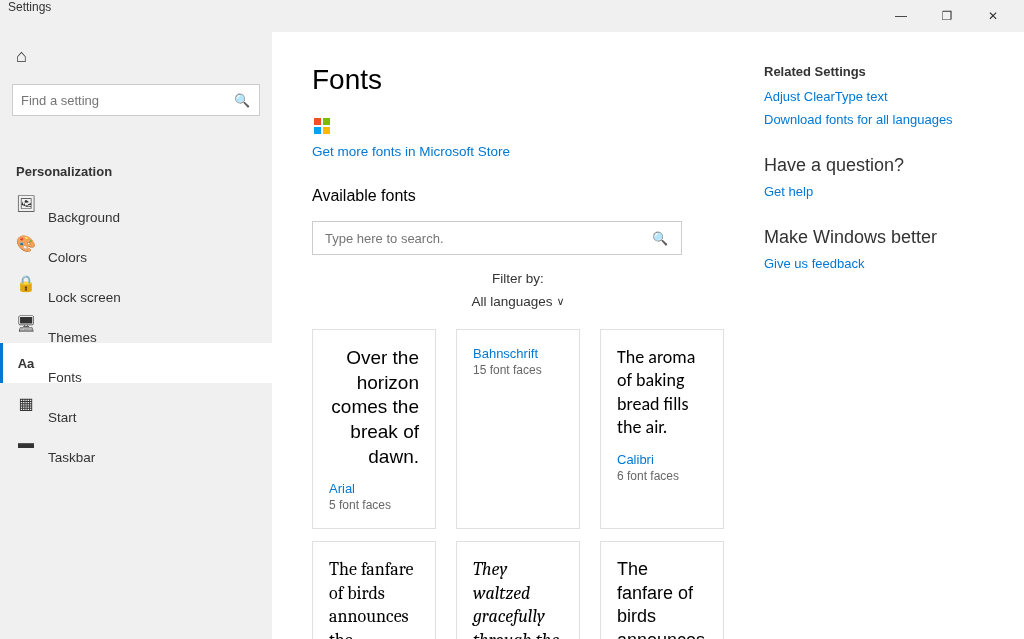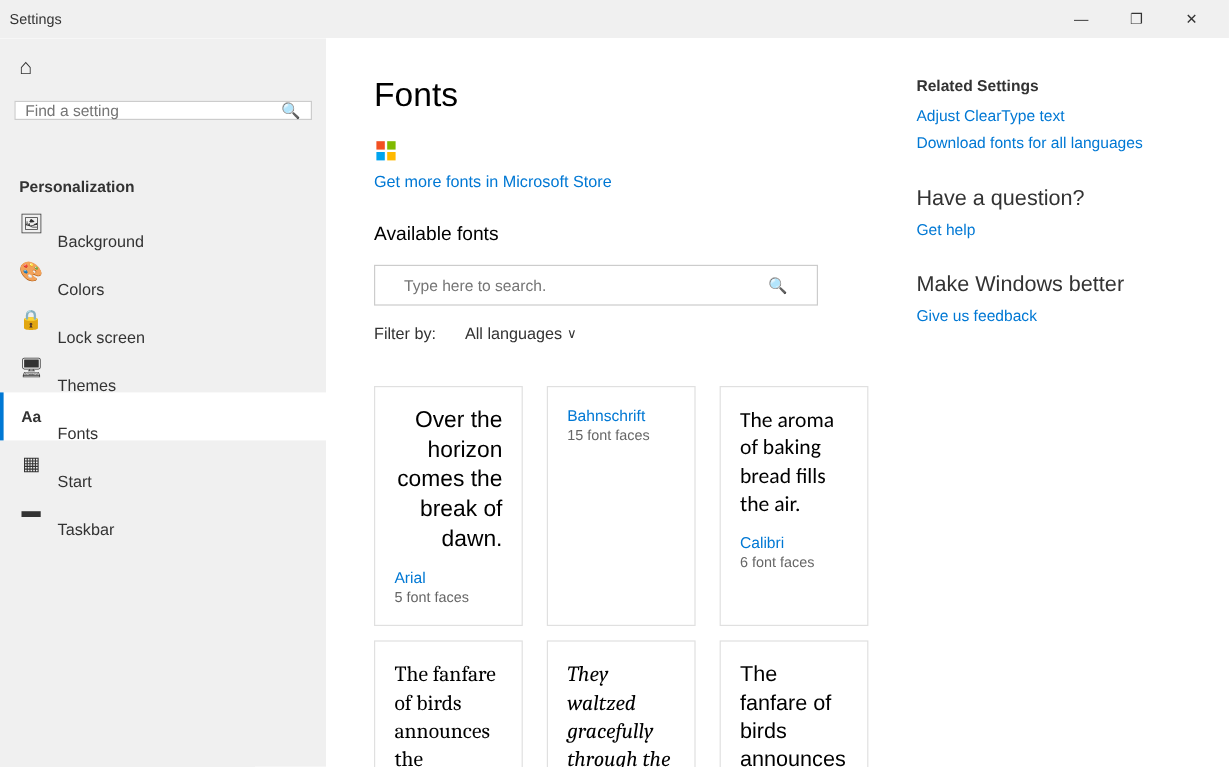--- a/index.html
+++ b/index.html
@@ -3,21 +3,20 @@
   <meta charset="utf-8">
   <style>
     * { box-sizing: border-box; margin: 0; padding: 0; }
     body { font-family: 'Segoe UI', sans-serif; background: #f0f0f0; width: 1024px; height: 639px; overflow: hidden; display: flex; flex-direction: column; }
 
     
     .titlebar {
       background: #f0f0f0;
       height: 32px;
       display: flex;
-      align-items: center;
       padding: 0 8px;
       user-select: none;
       flex-shrink: 0;
     }
     .titlebar-title {
       font-size: 12px;
       color: #333;
       flex: 1;
     }
     .titlebar-controls {
@@ -66,21 +65,21 @@
       border: none;
       font-size: 18px;
       color: #333;
     }
     .sidebar-search {
       margin: 4px 12px 8px;
       display: flex;
       align-items: center;
       background: #fff;
       border: 1px solid #ccc;
-      height: 16px;
+      height: 32px;
       padding: 0 8px;
     }
     .sidebar-search input {
       border: none;
       outline: none;
       flex: 1;
       font-size: 13px;
       background: transparent;
       color: #333;
     }
@@ -160,41 +159,42 @@
       font-weight: 400;
       color: #000;
       margin-bottom: 16px;
     }
 
     .font-search-box {
       display: flex;
       align-items: center;
       border: 1px solid #ccc;
       height: 34px;
-      padding: 0 24px;
+      padding: 0 12px;
       margin-bottom: 16px;
       max-width: 370px;
       background: #fff;
     }
     .font-search-box input {
       border: none;
       outline: none;
       flex: 1;
       font-size: 13px;
       color: #666;
     }
     .font-search-box .search-icon { color: #666; font-size: 13px; }
 
     .filter-bar {
       display: flex;
       align-items: center;
-      gap: 24px;
-      margin-bottom: 36px;
+      gap: 8px;
+      margin-bottom: 20px;
       font-size: 13.5px;
       color: #333;
+      flex-direction: column;
     }
     .filter-dropdown {
       display: flex;
       align-items: center;
       gap: 4px;
       cursor: pointer;
       color: #333;
       font-size: 13.5px;
     }
     .filter-dropdown .caret { font-size: 11px; }

